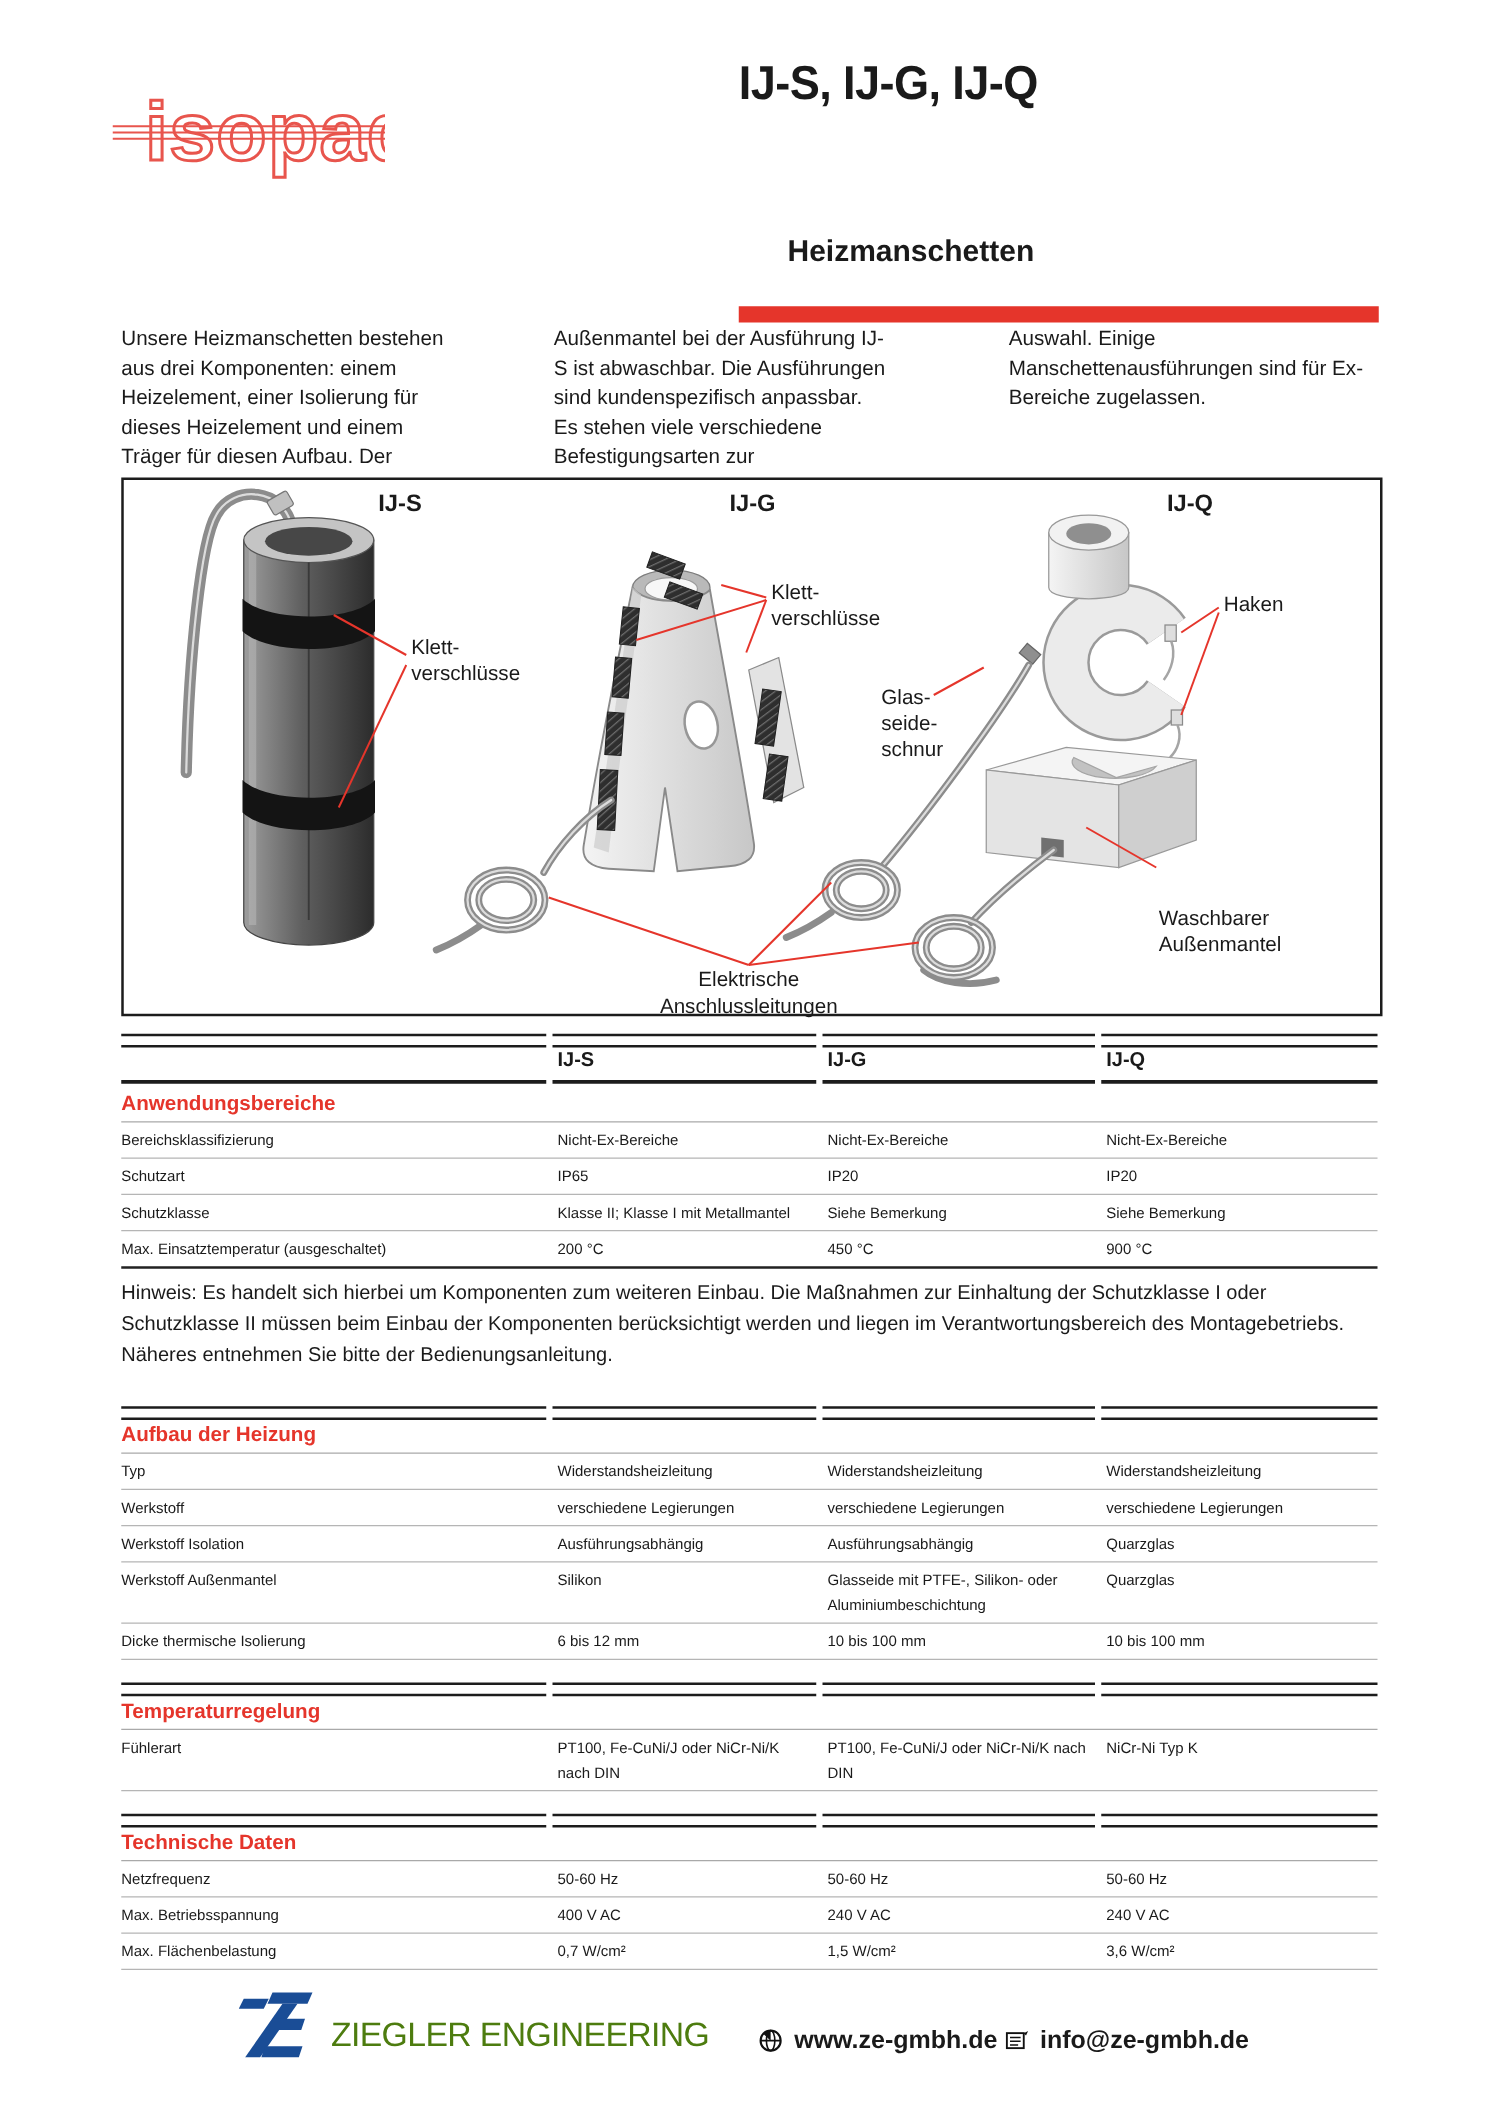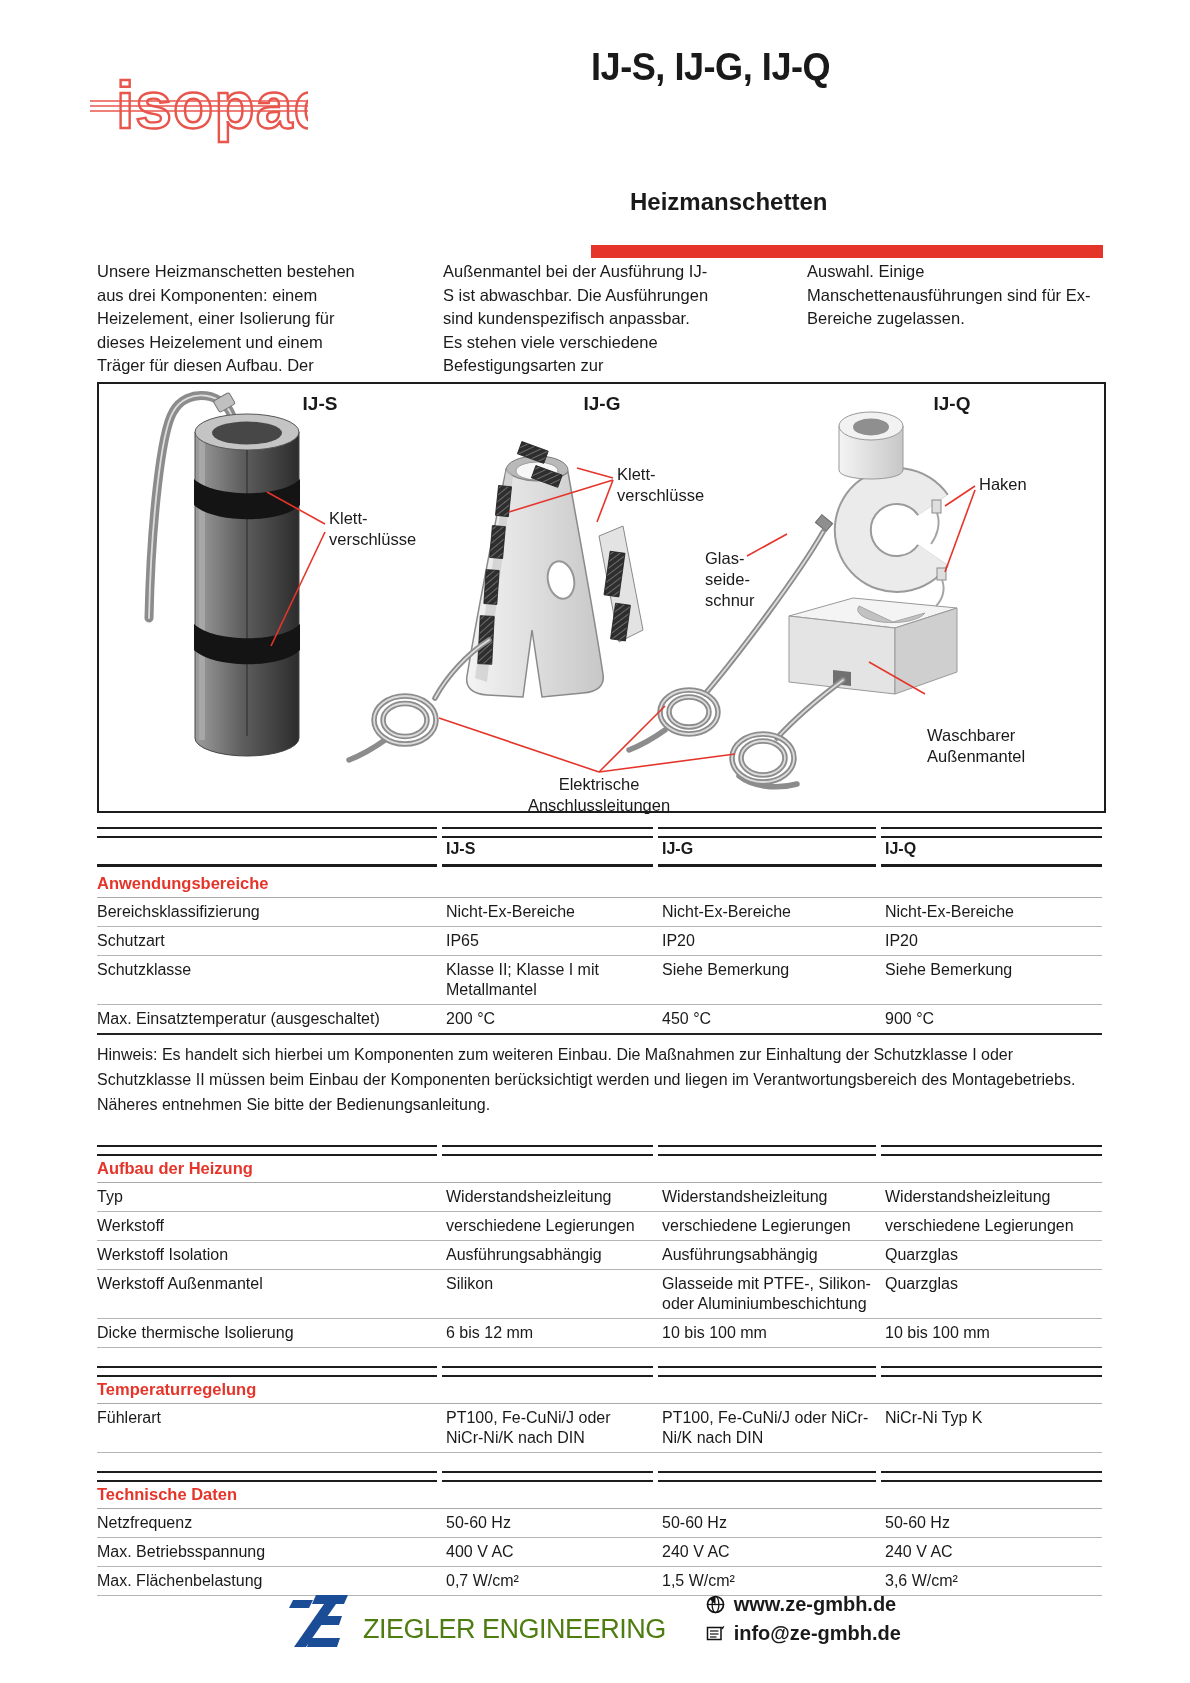--- a/index.html
+++ b/index.html
@@ -38,32 +38,32 @@
   .sep-double i{display:block;height:7px;border-top:2px solid #1c1c1c;border-bottom:2px solid #1c1c1c;margin-right:5px;}
   .sep-double i:last-child{margin-right:0;}
   .sep-single{height:3px;}
   .sep-single i{display:block;height:3px;background:#1c1c1c;margin-right:5px;}
   .sep-single i:last-child{margin-right:0;}
   .sep-mid{height:2px;background:#222;}
   .thead{font-size:16px;font-weight:bold;line-height:20px;padding:5px 0 5px 0;}
   .thead div{padding-left:4px;}
   .sec-title{font-size:16.5px;font-weight:bold;color:#e5352b;padding:6px 0 4px 0;
              border-bottom:1px solid #a9a9a9;line-height:20px;}
-  .trow{font-size:16px;line-height:20px;border-bottom:1px solid #b5b5b5;}
+  .trow{font-size:12px;line-height:20px;border-bottom:1px solid #b5b5b5;}
   .trow>div{padding:4px 10px 4px 0;}
   .trow>div+div{padding-left:4px;}
   .trow.noline{border-bottom:none;}
   .note{font-size:16px;line-height:25px;padding:7px 0 10px 0;}
   .section{margin-top:18px;}
 
   
   .footer{position:absolute;left:0;top:1593px;width:1190px;display:flex;justify-content:center;
           align-items:flex-end;gap:14px;}
   .company{font-size:27px;color:#4d7c0f;letter-spacing:-.5px;padding-bottom:2px;white-space:nowrap;}
-  .contacts{display:flex;flex-direction:column;gap:6px;margin-left:26px;padding-bottom:2px;}
+  .contacts{display:flex;gap:6px;margin-left:26px;padding-bottom:2px;}
   .contact-row{display:flex;align-items:center;gap:9px;font-size:20px;font-weight:bold;white-space:nowrap;}
 </style>
 </head>
 <body>
 
 <div class="page">
 
   <svg class="brand-logo" width="218" height="105" viewBox="0 0 218 105">
     <g stroke="#e8554d" stroke-width="1.6">
       <line x1="0" y1="57" x2="218" y2="57"></line>

